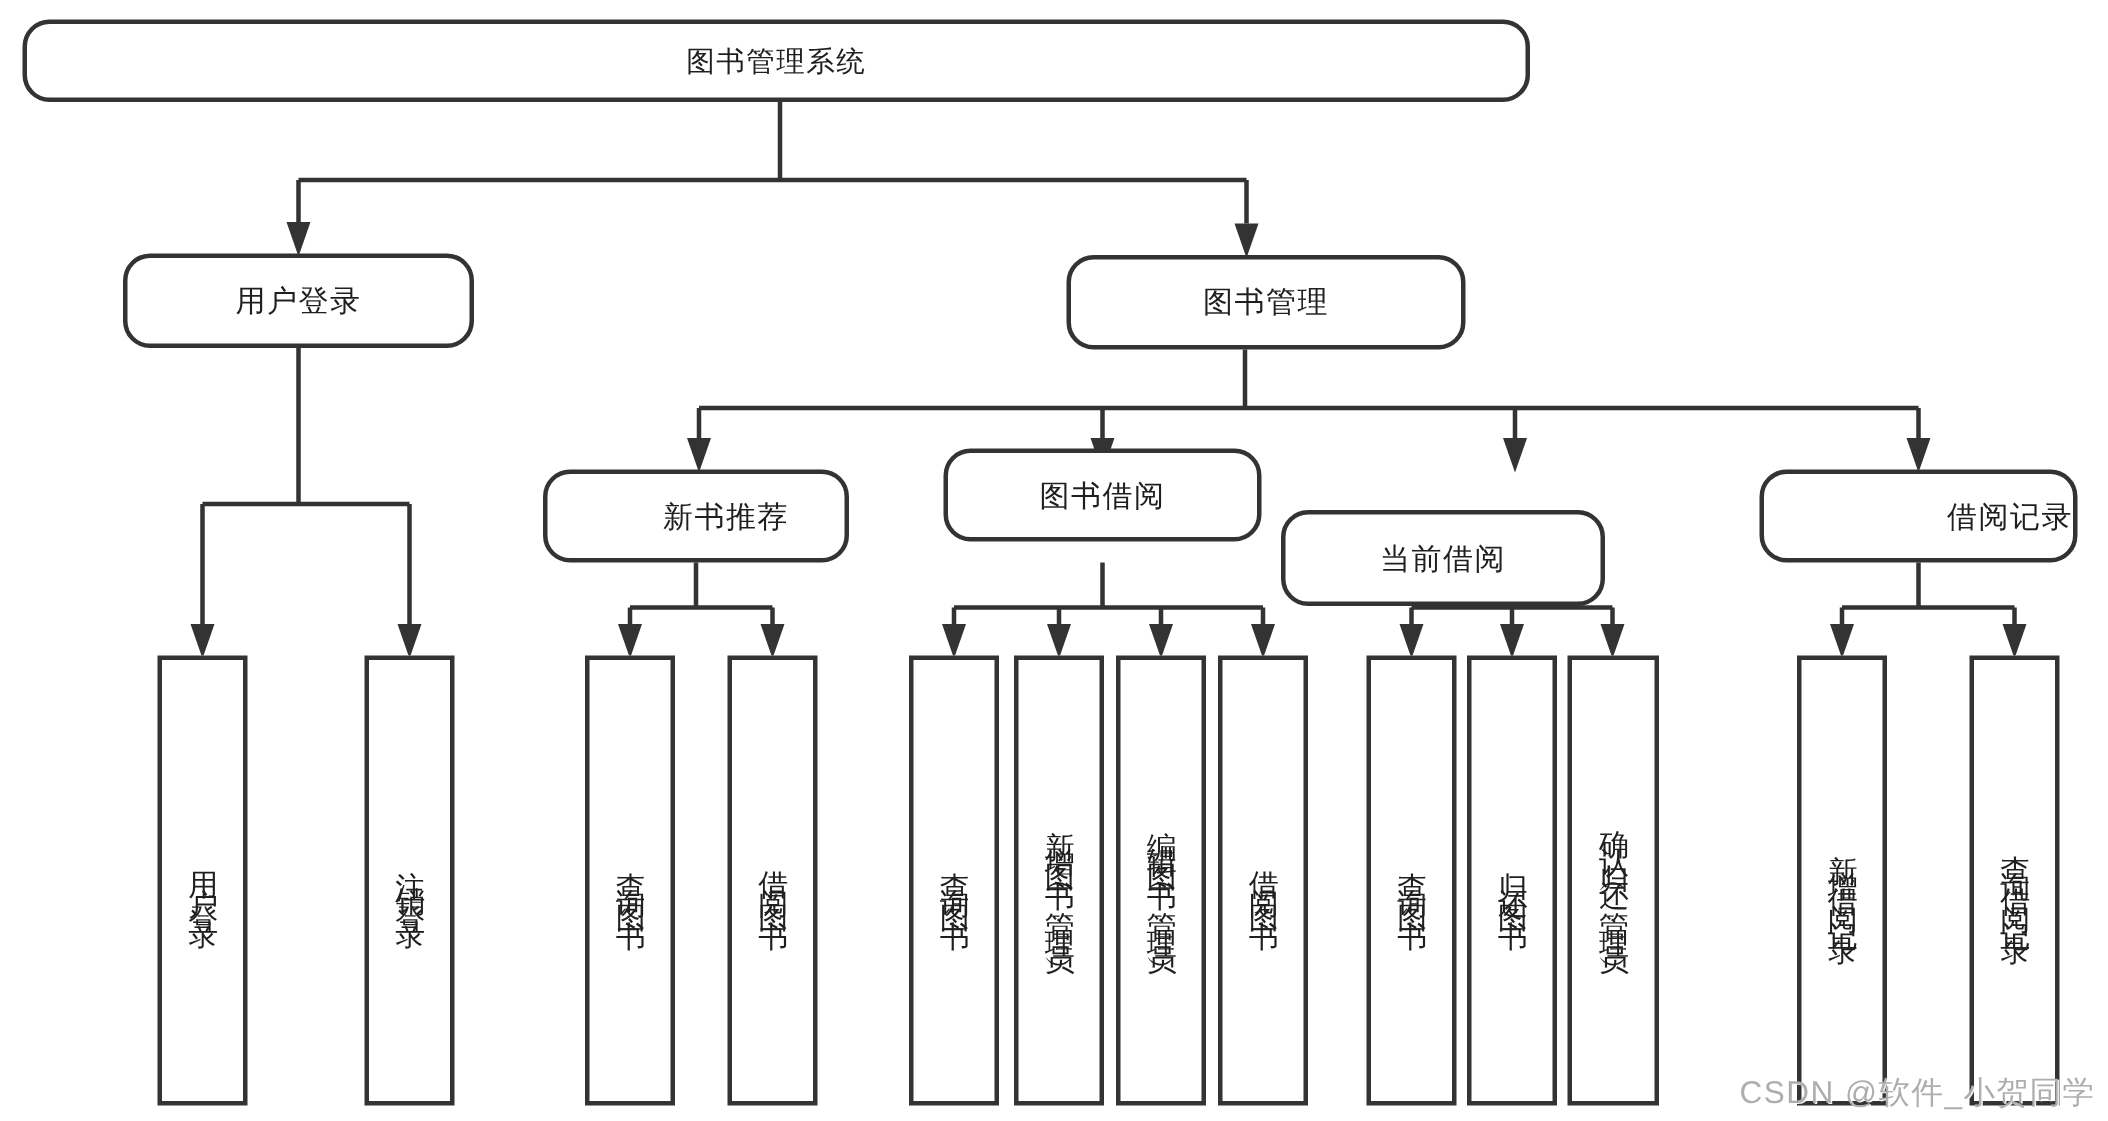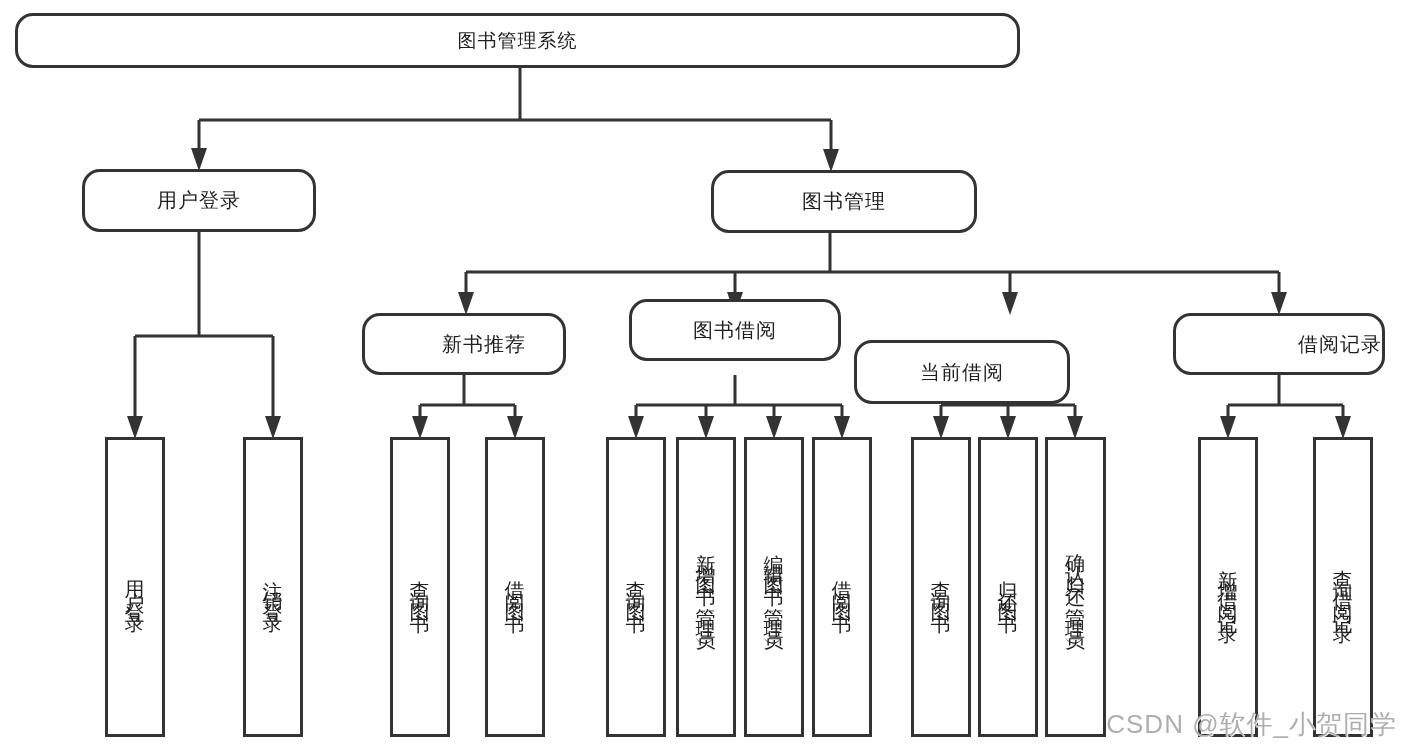--- a/index.html
+++ b/index.html
@@ -39,21 +39,21 @@
     font-size: 20px;
     line-height: 1;
     letter-spacing: 11px;
     white-space: nowrap;
   }
   .watermark {
     position: absolute;
     right: 8px;
     bottom: 5px;
     z-index: 5;
-    font-size: 26px;
+    font-size: 21px;
     color: #aeaeae;
     text-shadow: 1px 1px 0 rgba(255,255,255,0.9);
     letter-spacing: 1px;
     pointer-events: none;
   }
 </style>
 </head>
 <body>
 
 <div id="canvas">

